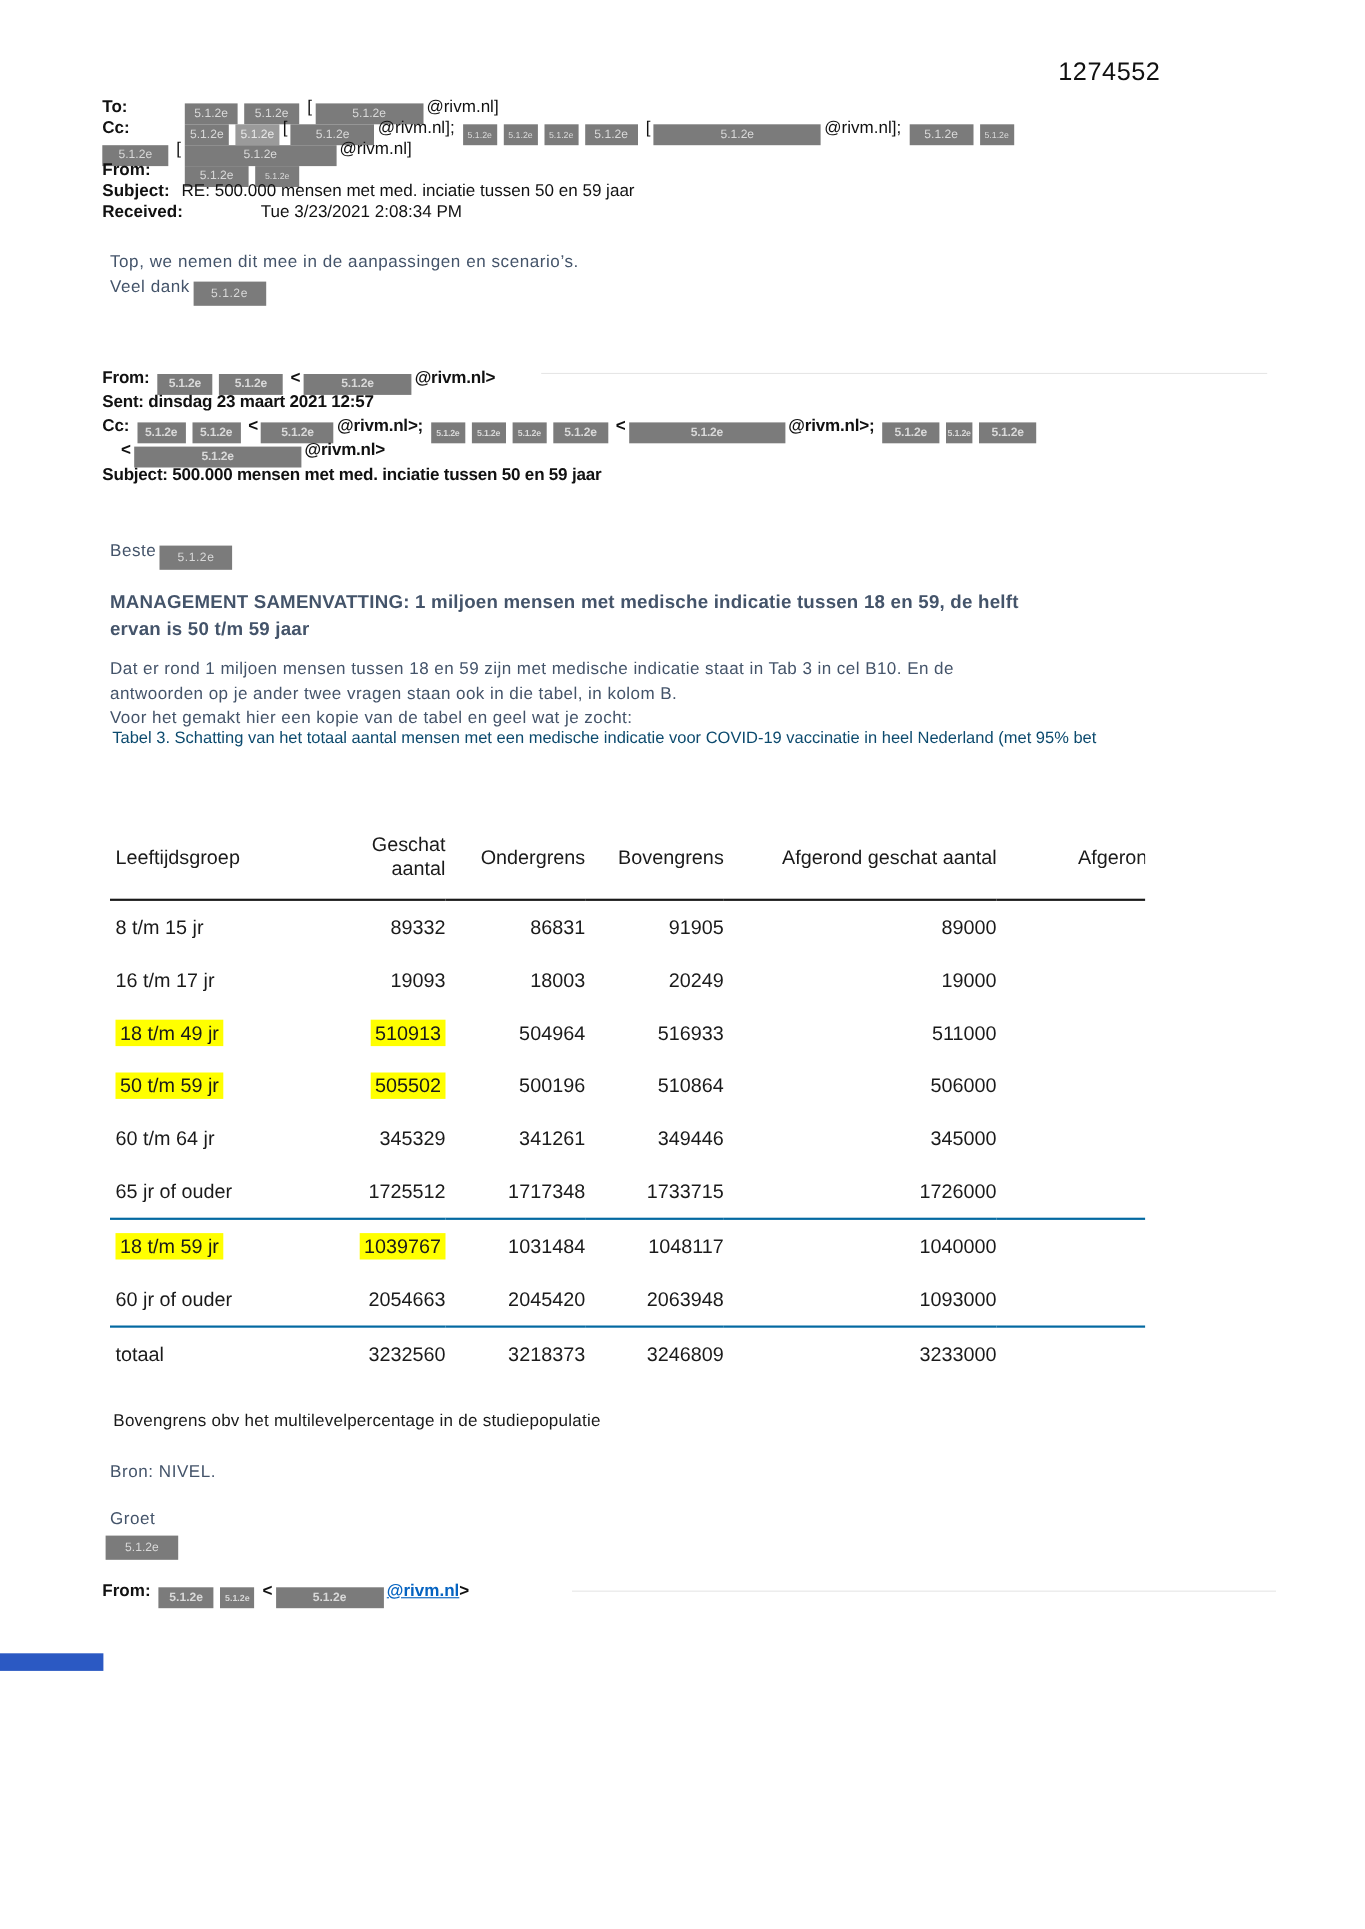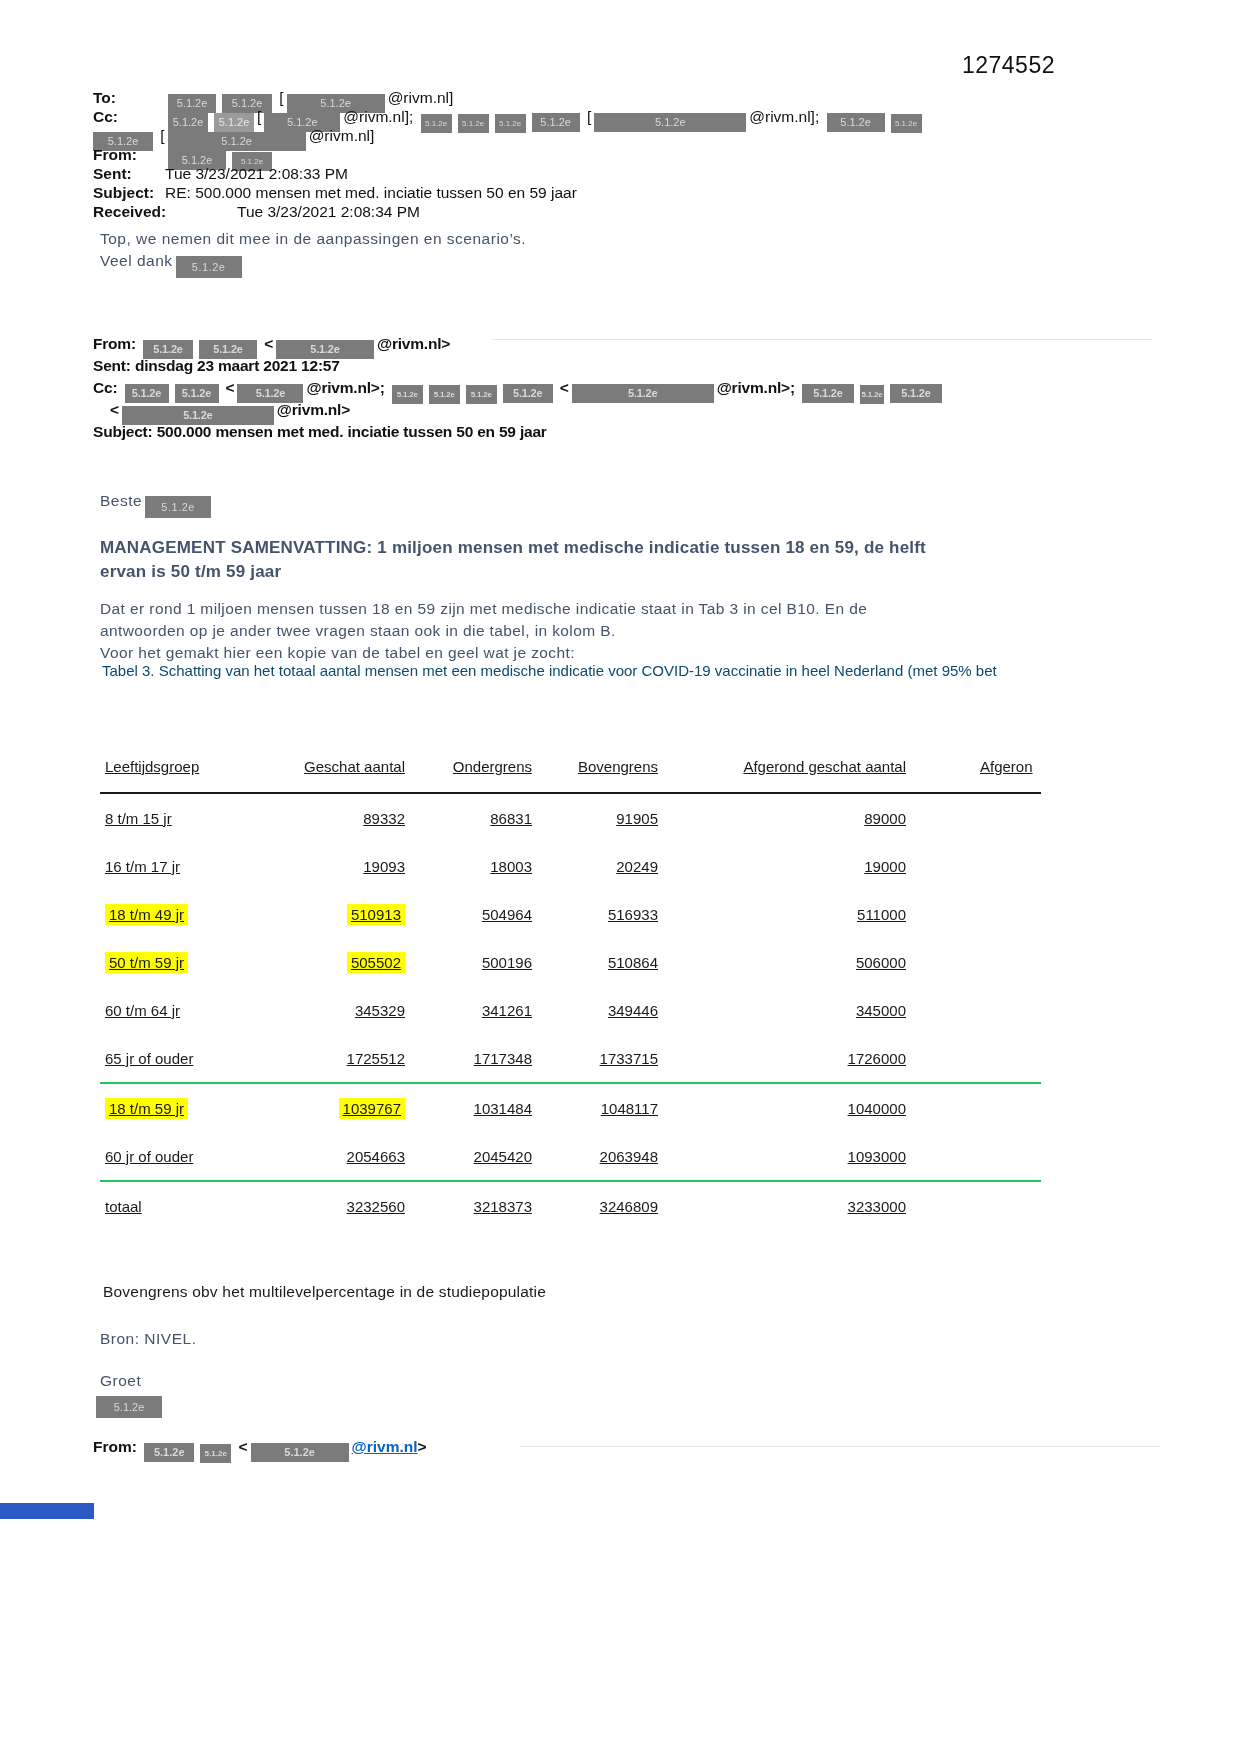--- a/index.html
+++ b/index.html
@@ -43,31 +43,31 @@
   
   .mgmt{position:absolute;top:536px;left:100px;width:1000px;color:#44546a;font-weight:700;
         font-size:17px;line-height:24px;letter-spacing:.2px;}
   .para{position:absolute;top:598px;left:100px;width:1000px;color:#44546a;font-size:15.5px;
         line-height:22px;letter-spacing:.4px;}
 
   
   .tcaption{position:absolute;top:662px;left:102px;width:939px;overflow:hidden;white-space:nowrap;
             font-size:15px;color:#0c4a6e;}
   .twrap{position:absolute;top:744px;left:100px;width:941px;overflow:hidden;}
-  table.dtab{border-collapse:collapse;table-layout:fixed;width:1056px;font-size:15px;color:#1a1a1a;text-decoration:underline;}
+  table.dtab{border-collapse:collapse;table-layout:fixed;width:1056px;font-size:18px;color:#1a1a1a;}
   table.dtab col.c1{width:200px}table.dtab col.c2{width:105px}table.dtab col.c3{width:127px}
   table.dtab col.c4{width:126px}table.dtab col.c5{width:248px}table.dtab col.c6{width:250px}
   table.dtab th{font-weight:400;padding:14px 0 17px 0;border-bottom:2px solid #1a1a1a;}
   table.dtab th.c-group{text-align:left;padding-left:5px;}
   table.dtab th.c-num{text-align:right;}
   table.dtab th.c-cut{text-align:left;padding-left:74px;}
   table.dtab td{height:48px;padding:0;}
   table.dtab td.c-group{text-align:left;padding-left:5px;}
   table.dtab td.c-num{text-align:right;}
-  table.dtab tr.rule-above td{border-top:2px solid #22c55e;}
+  table.dtab tr.rule-above td{border-top:2px solid #0369a1;}
   .hl{background:#ffff00;padding:2px 4px;}
 
   .note{position:absolute;top:1283px;left:103px;font-size:15.5px;color:#1a1a1a;letter-spacing:.2px;}
   .bron{position:absolute;top:1330px;left:100px;}
   .groet{position:absolute;top:1372px;left:100px;}
   .sigbox{position:absolute;top:1392px;left:96px;}
   .botfrom{position:absolute;top:1438px;left:93px;font-size:15.5px;font-weight:700;color:#111;white-space:nowrap;}
   .maillink{color:#0563c1;text-decoration:underline;}
 
   .cornerbar{position:absolute;left:0;bottom:0;width:94px;height:16px;background:#2b59c3;}
@@ -84,23 +84,20 @@
       <span class="hlabel">To:</span><span class="redact w46">5.1.2e</span><span class="redact w48">5.1.2e</span> <span>[</span><span class="redact w95">5.1.2e</span><span>@rivm.nl]</span>
     </div>
     <div class="hline">
       <span class="hlabel">Cc:</span><span class="redact w38">5.1.2e</span><span class="redact w38 lite">5.1.2e</span><span>[</span><span class="redact w72">5.1.2e</span><span>@rivm.nl];</span> <span class="redact w30 t">5.1.2e</span><span class="redact w30 t">5.1.2e</span><span class="redact w30 t">5.1.2e</span><span class="redact w46">5.1.2e</span> <span>[</span><span class="redact w150">5.1.2e</span><span>@rivm.nl];</span> <span class="redact w55">5.1.2e</span><span class="redact w30 t">5.1.2e</span>
     </div>
     <div class="hline">
       <span class="redact w58" style="margin-left:0;">5.1.2e</span> <span>[</span><span class="redact w135">5.1.2e</span><span>@rivm.nl]</span>
     </div>
     <div class="hline">
       <span class="hlabel">From:</span><span class="redact w55">5.1.2e</span><span class="redact w38 t">5.1.2e</span>
-    </div>
-    <div class="hline">
-      <span class="hlabel">Sent:</span><span>Tue 3/23/2021 2:08:33 PM</span>
     </div>
     <div class="hline">
       <span class="hlabel">Subject:</span><span>RE: 500.000 mensen met med. inciatie tussen 50 en 59 jaar</span>
     </div>
     <div class="hline">
       <span class="hlabel">Received:</span><span class="rcv-val">Tue 3/23/2021 2:08:34 PM</span>
     </div>
   </div>
 
   <div class="bodytxt line-top">Top, we nemen dit mee in de aanpassingen en scenario’s.</div>

